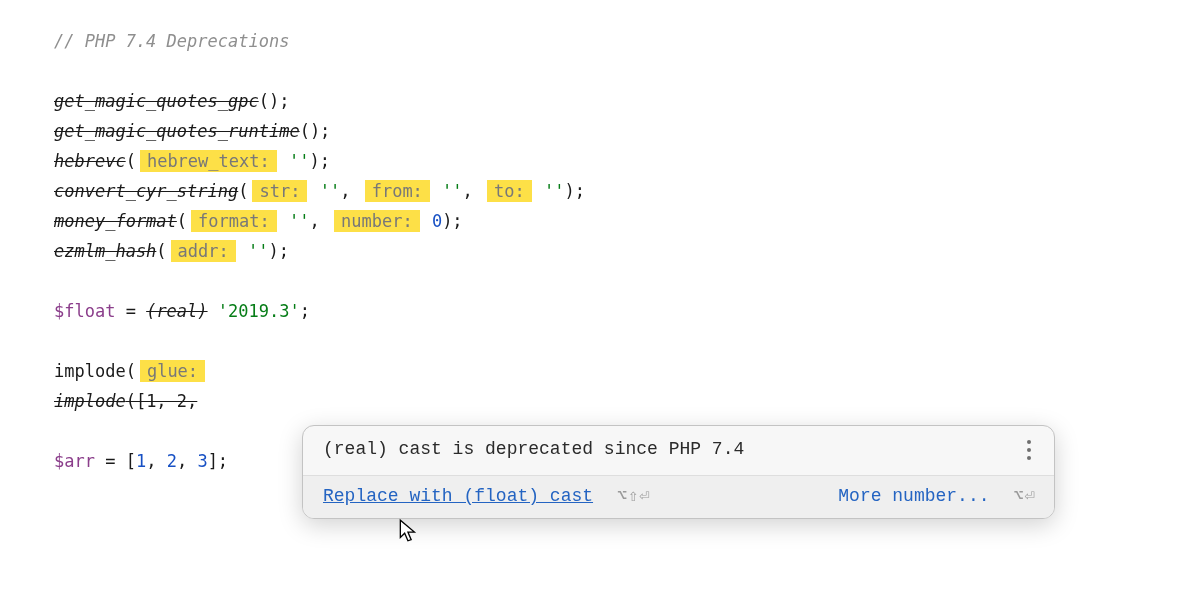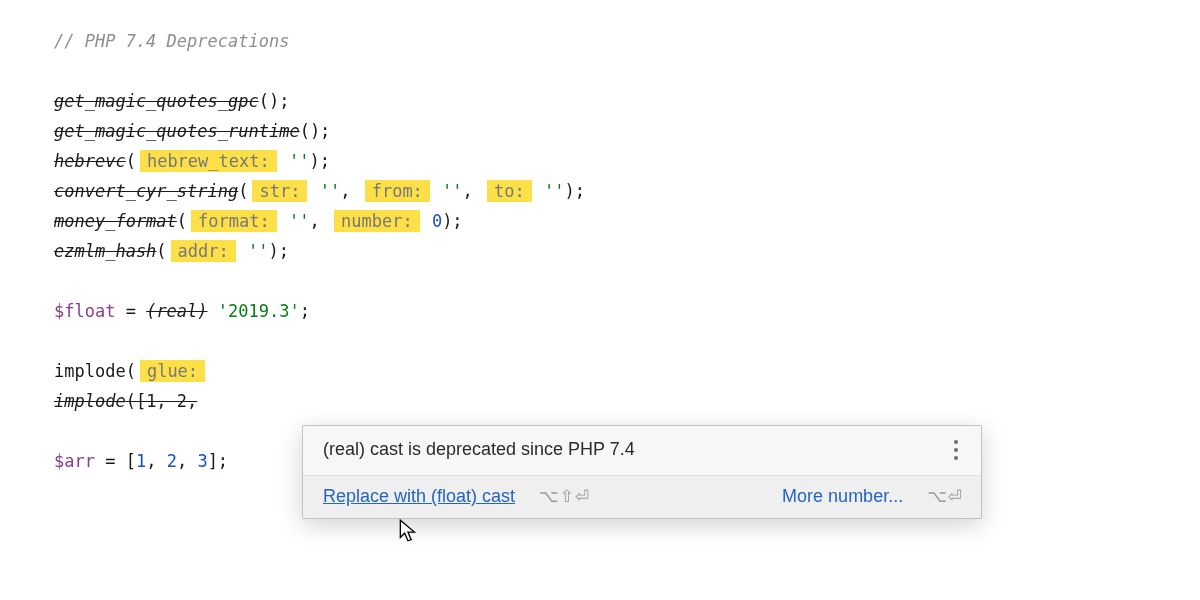--- a/index.html
+++ b/index.html
@@ -40,26 +40,26 @@
   .num { color: #1750c4; }
   .var { color: #8b3e8b; }
   .op { color: #1a1a1a; }
   .line { white-space: nowrap; display: block; }
   .blank { height: 30px; }
 
   .popup {
     position: absolute;
     left: 302px;
     top: 425px;
-    width: 680px;
+    width: 753px;
     background: #f7f7f7;
     border: 1px solid #c3c3c3;
-    border-radius: 1px;
+    border-radius: 12px;
     box-shadow: 0 6px 24px rgba(0,0,0,0.18);
-    font-family: Liberation Sans, sans-serif;
+    font-family: Liberation Mono, monospace;
     font-size: 18px;
     line-height: 1.4;
     overflow: hidden;
   }
   .popup-top {
     padding: 11px 18px 12px 20px;
     display: flex;
     align-items: center;
     justify-content: space-between;
     color: #2b2b2b;

